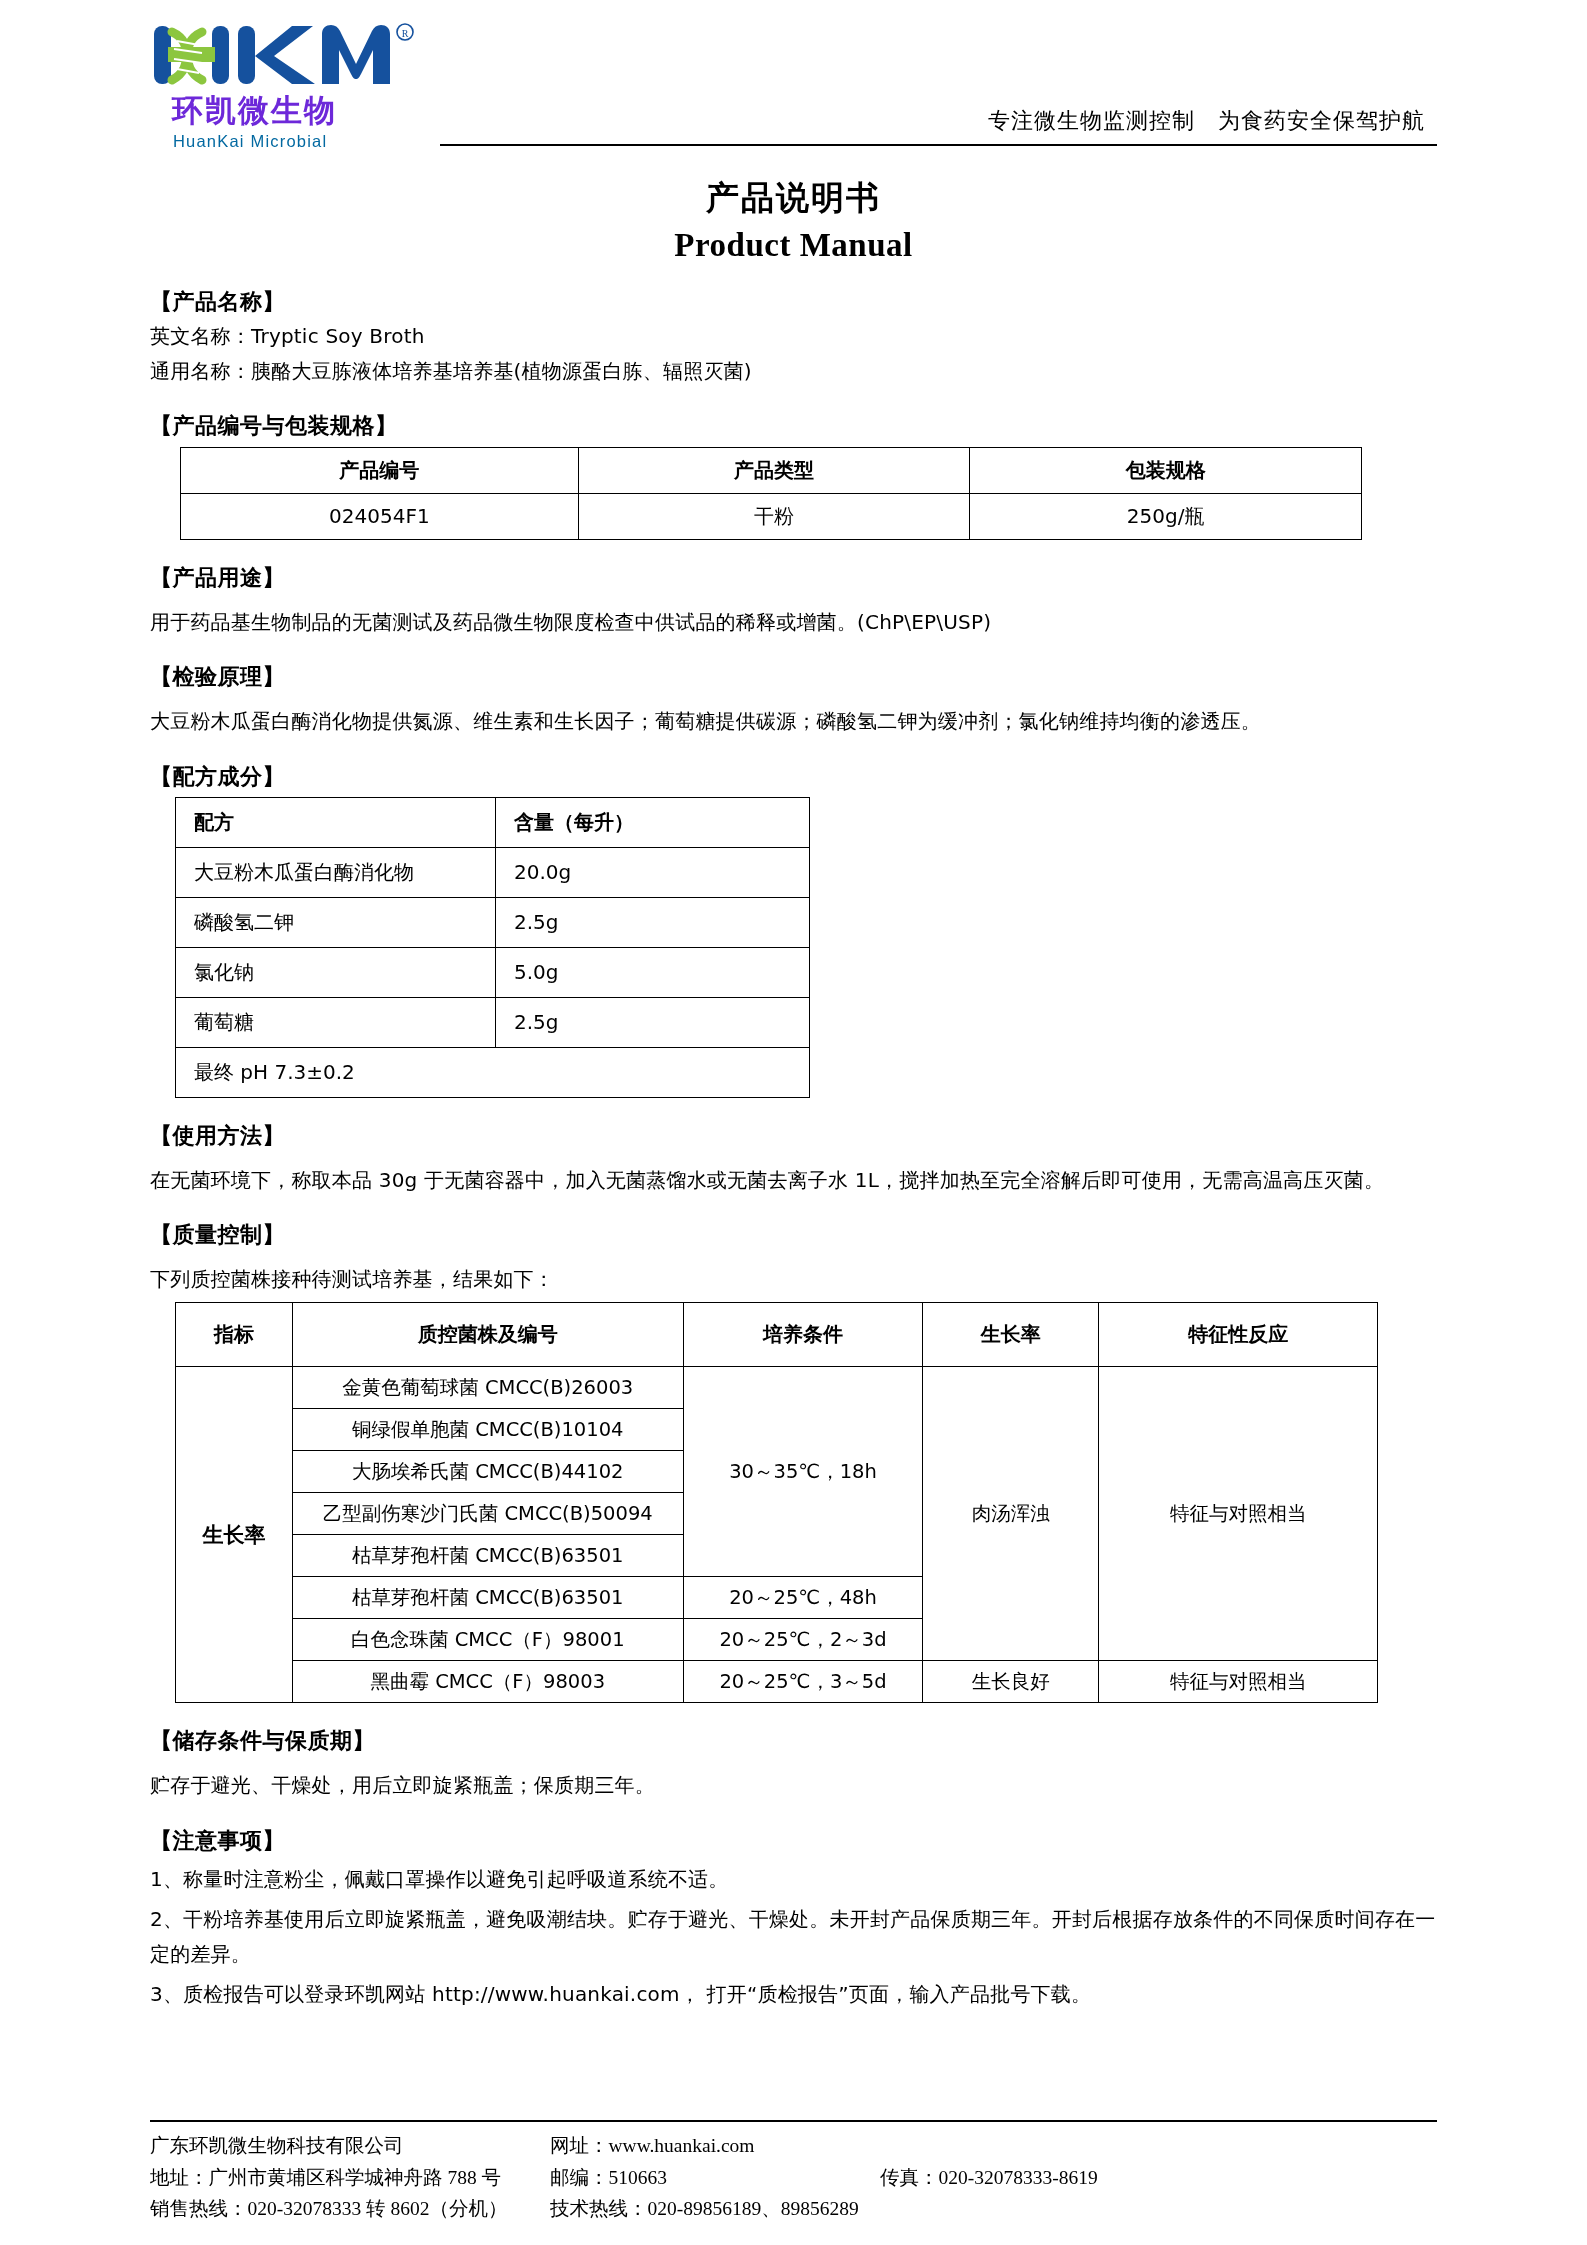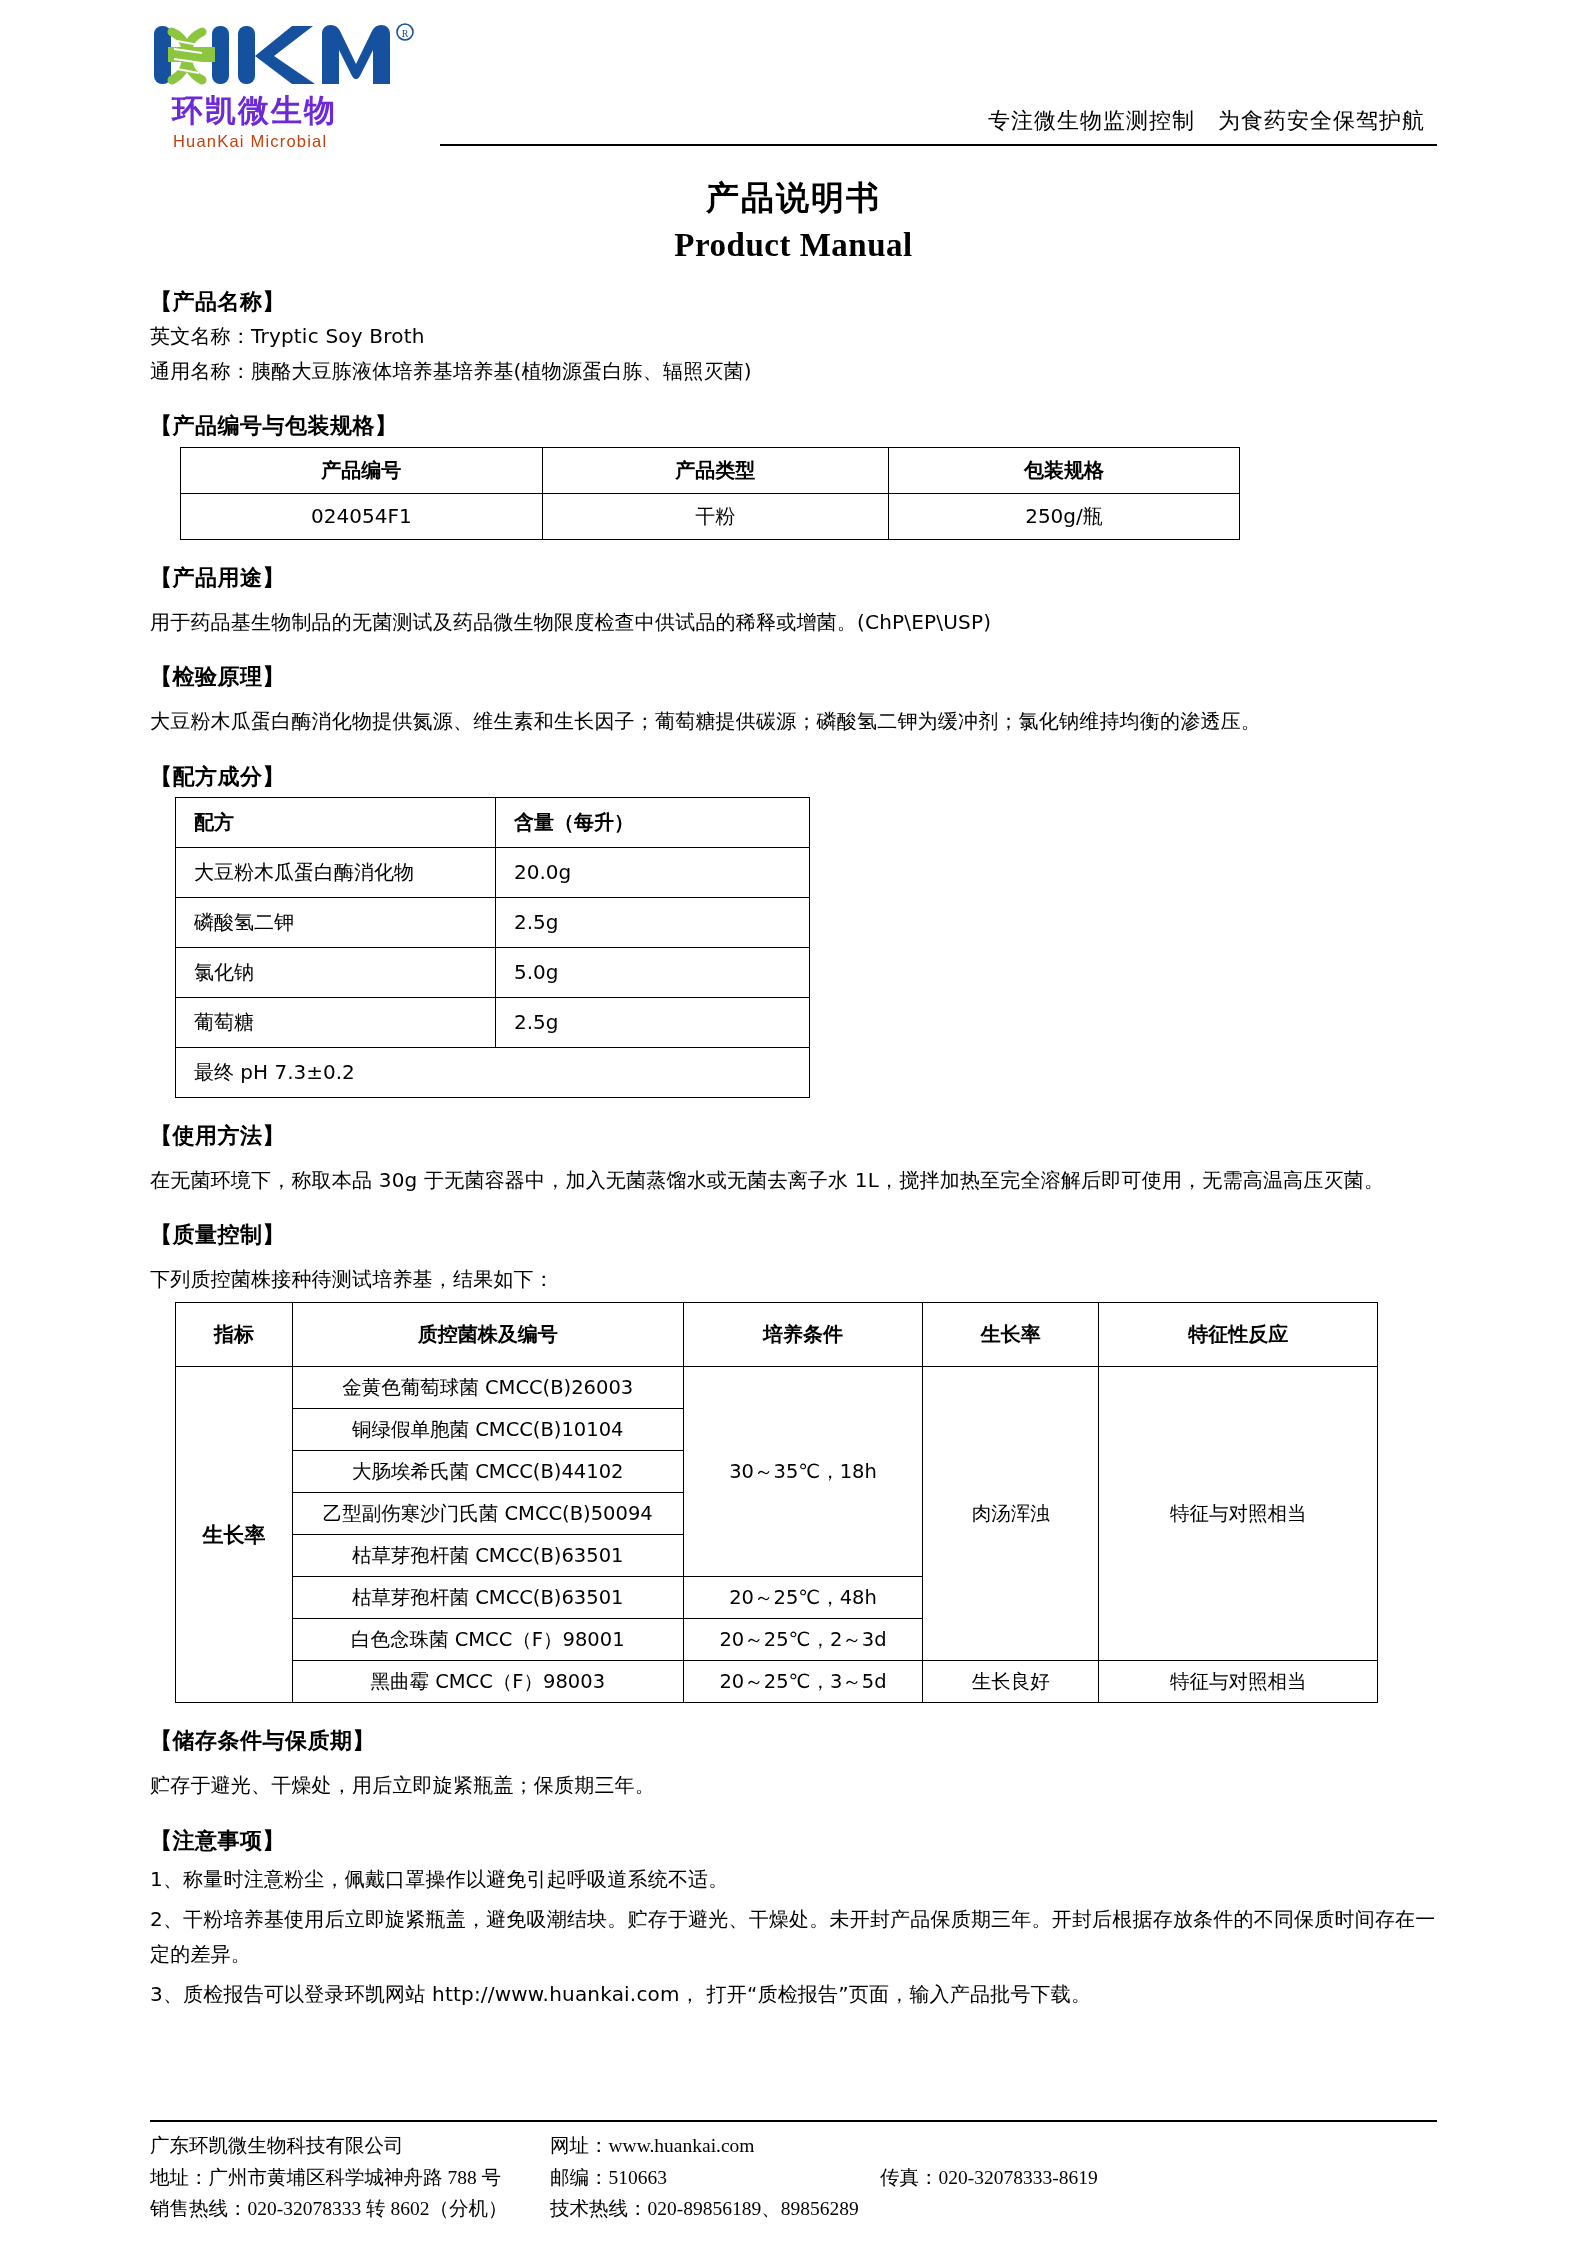--- a/index.html
+++ b/index.html
@@ -20,21 +20,21 @@
   .logo-block { width: 290px; flex: 0 0 290px; position: relative; }
   .logo-mark { position: relative; height: 66px; }
   .logo-svg { display: block; }
   .logo-cn {
     font-family: Liberation Mono, monospace;
     font-size: 31px; font-weight: 700; color: #6d28d9;
     letter-spacing: 2px; line-height: 1.1; margin-top: 8px; padding-left: 22px;
   }
   .logo-en {
     font-family: "Liberation Sans", sans-serif;
-    font-size: 16.5px; font-weight: 400; color: #c2410c;
+    font-size: 16.5px; font-weight: 400; color: #0369a1;
     letter-spacing: 1.2px; line-height: 1.1; padding-left: 23px; margin-top: 2px;
   }
   .tagline-wrap { flex: 1; padding-bottom: 4px; }
   .tagline {
     text-align: right; font-family: "DejaVu Sans", sans-serif;
     font-size: 22px; letter-spacing: 1px; color: #000; padding-right: 12px;
     padding-bottom: 8px;
   }
 
   
@@ -59,21 +59,21 @@
   }
   .body-para {
     font-family: "DejaVu Sans", sans-serif;
     font-size: 20px; line-height: 1.72; margin: 6px 0; letter-spacing: 0.2px;
   }
   .tight { margin-top: 12px; }
 
   
   table { border-collapse: collapse; }
   .tbl-spec {
-    width: 1060px; margin: 6px 0 2px 30px;
+    width: 1182px; margin: 6px 0 2px 30px;
     border: 1.6px solid #000;
   }
   .tbl-spec th, .tbl-spec td {
     border: 1.3px solid #000; text-align: center;
     font-family: "DejaVu Sans", sans-serif; font-size: 20px;
     padding: 9px 4px;
   }
   .tbl-spec th { font-weight: 700; }
   .tbl-spec td { font-weight: 400; }
   .tbl-spec .c1 { width: 398px; }

